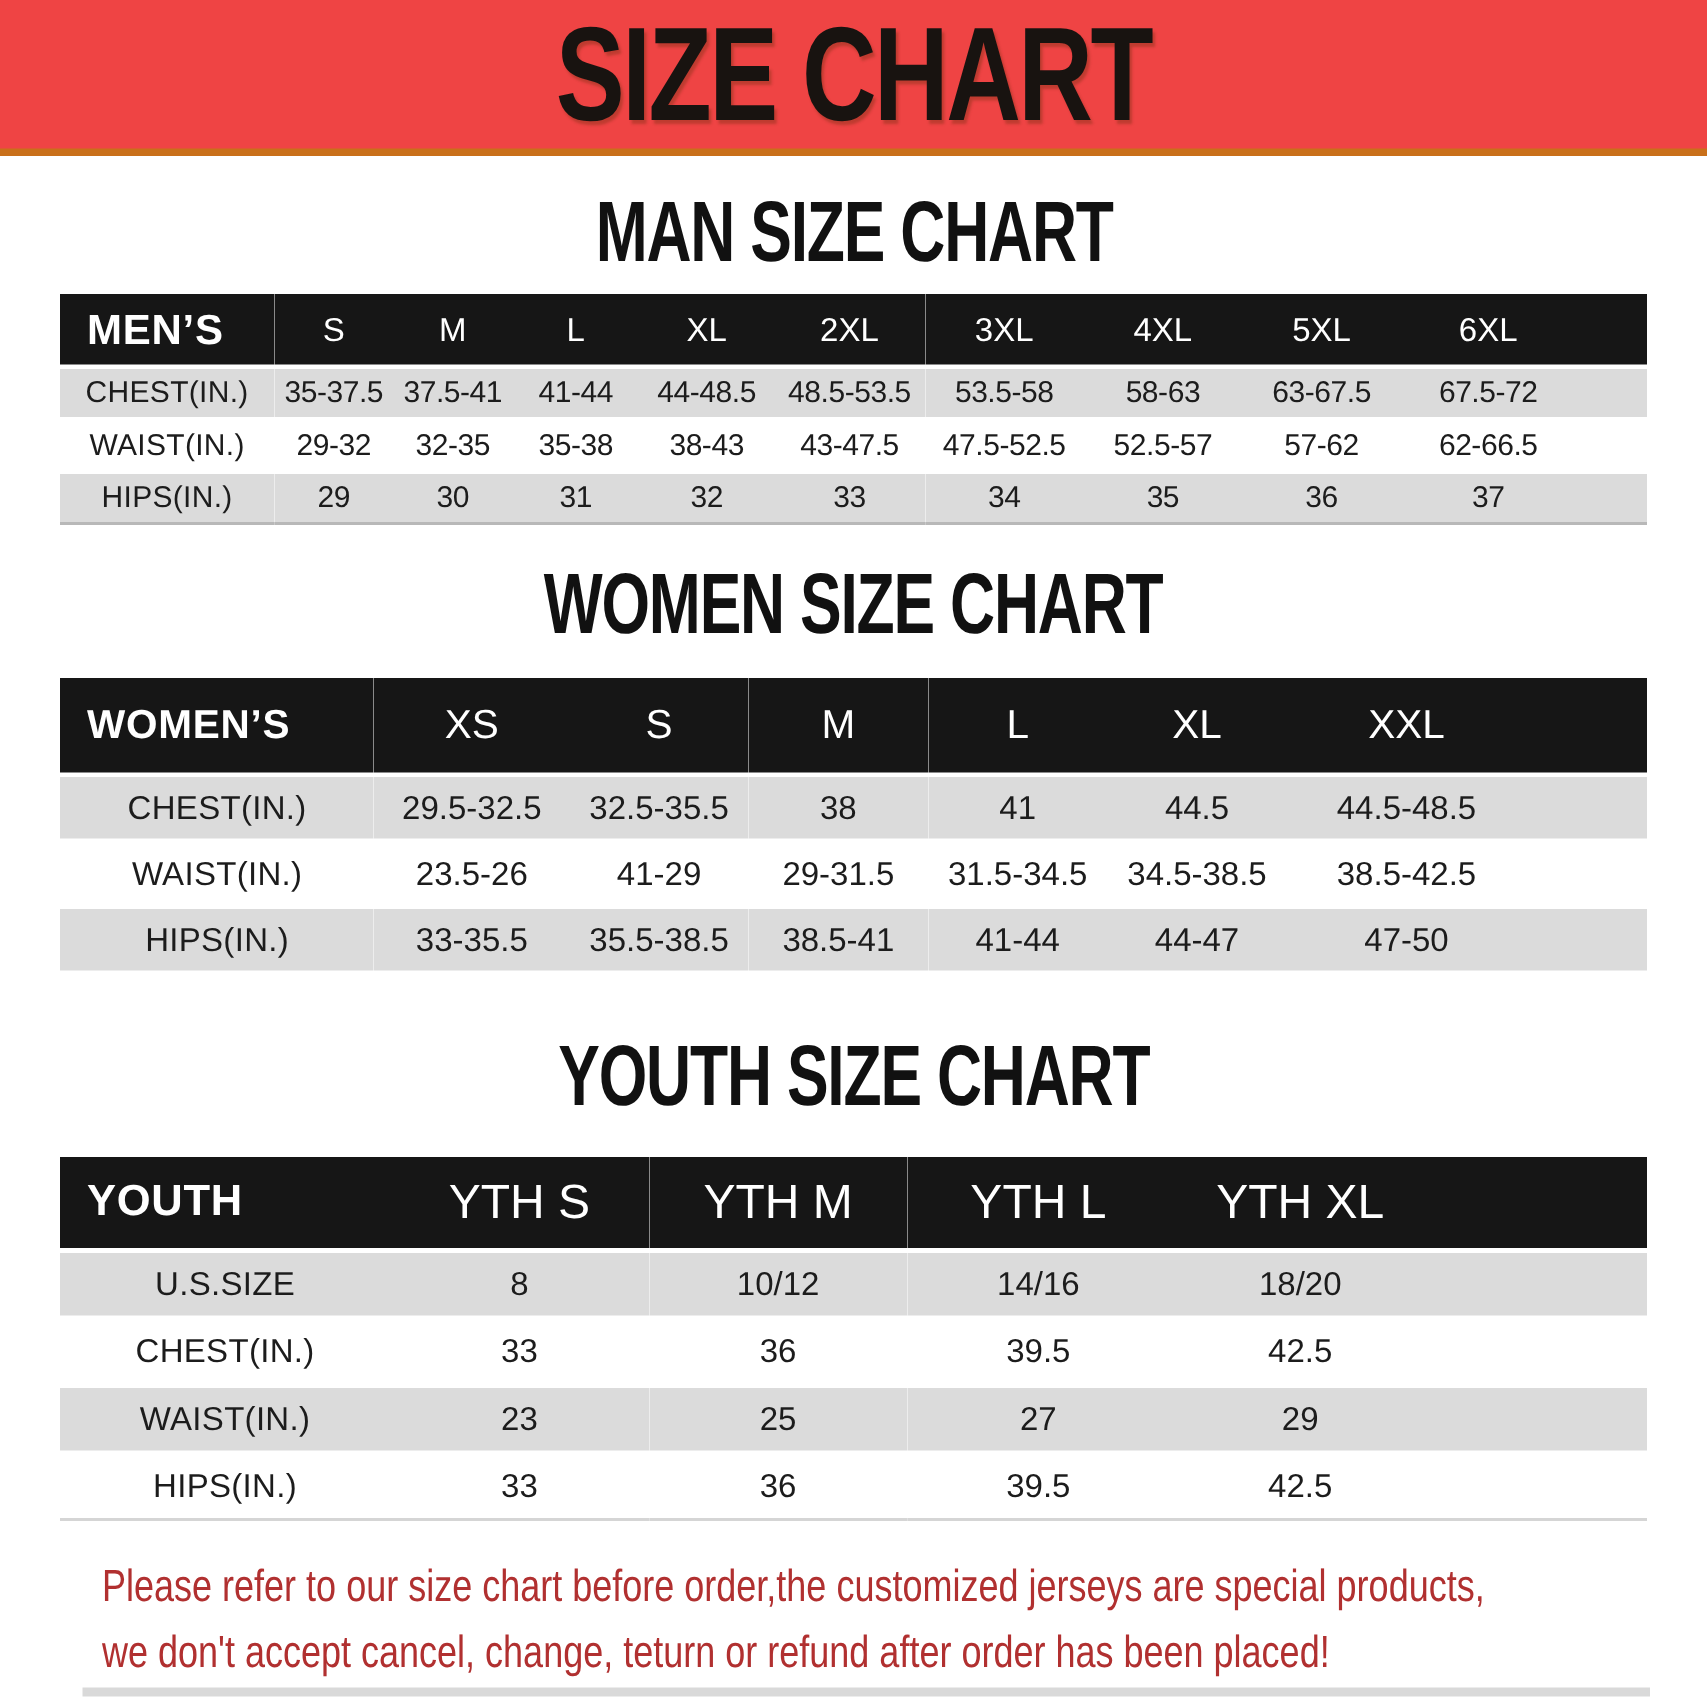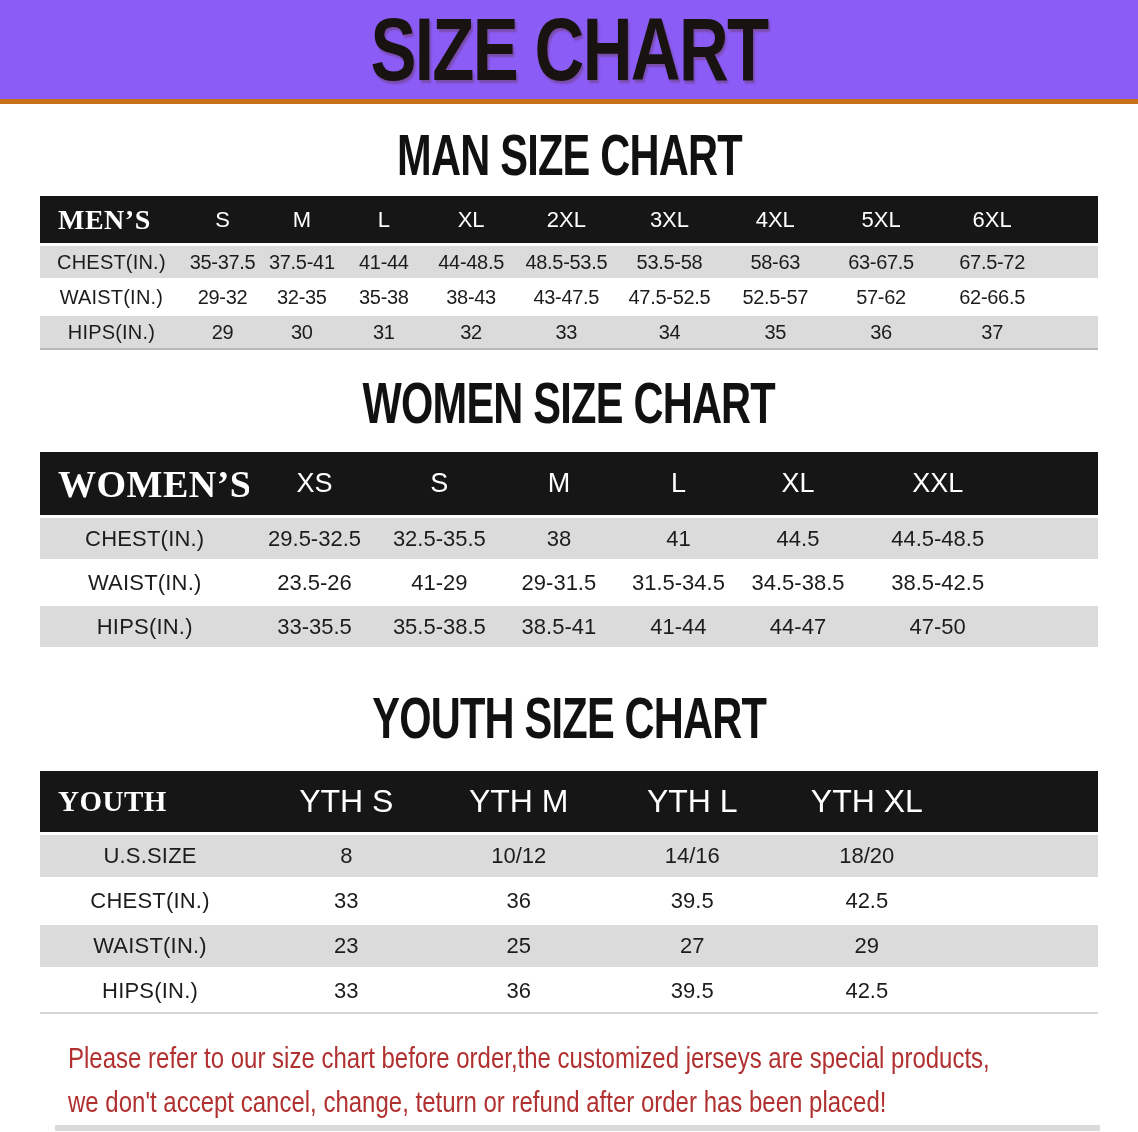--- a/index.html
+++ b/index.html
@@ -30,58 +30,58 @@
   .section-heading.youth{margin:44px 12px 26px;}
   
   table.size-table{
     width:1058px;margin:0 auto;border-collapse:collapse;table-layout:fixed;
   }
   table.size-table th{
     background:#161616;color:#ffffff;text-align:center;
     font-weight:normal;padding:0;overflow:hidden;
   }
   table.size-table th.tbl-label-h{
-    text-align:left;padding-left:18px;font-weight:bold;letter-spacing:0.5px;font-family:Liberation Serif, serif;
+    text-align:left;padding-left:18px;font-weight:bold;letter-spacing:0.5px;
   }
   table.size-table td{
     text-align:center;padding:0;overflow:hidden;white-space:nowrap;
   }
   table.size-table tbody td{border-top:3px solid #ffffff;}
   table.size-table tbody tr:nth-child(odd) td{background:#DBDBDB;}
   table.size-table tbody tr:nth-child(even) td{background:#ffffff;}
   table.size-table td.row-label{letter-spacing:0.2px;}
   
   .t-mens{border-bottom:2px solid #b8b8b8;}
   .t-mens th{height:47px;font-size:22px;font-weight:bold;}
   .t-mens th.tbl-label-h{font-size:28px;}
   .t-mens td{height:32px;font-size:20px;letter-spacing:-0.3px;}
   
   .t-womens th{height:63px;font-size:27px;}
-  .t-womens th.tbl-label-h{font-size:38px;margin-left:48px;}
+  .t-womens th.tbl-label-h{font-size:27px;margin-left:48px;}
   .t-womens td{height:41px;font-size:22px;}
   
   .t-youth{border-bottom:2px solid #d5d5d5;}
   .t-youth th{height:61px;font-size:32px;}
   .t-youth th.tbl-label-h{font-size:29px;}
   .t-youth td{height:42px;font-size:22px;}
   
   .note{margin-top:22px;padding-left:40px;}
   .note-line{
     font-size:30px;line-height:44px;white-space:nowrap;
     transform:scaleX(0.80);transform-origin:0 50%;
   }
   .bottom-strip{
     position:absolute;left:55px;right:38px;bottom:1px;height:6px;
     background:#d9d9d9;
   }
 </style>
 </head>
 <body>
 
-<header class="banner" style="background: #8b5cf6; border-bottom-color: rgb(201, 112, 26);">
+<header class="banner" style="background: #ef4444; border-bottom-color: rgb(201, 112, 26);">
   <span class="banner-title">SIZE CHART</span>
 </header>
 
 <main>
     <div class="section-heading mens"><span class="heading-text">MAN SIZE CHART</span></div>
     <table class="size-table t-mens">
       <colgroup>
         <col style="width: 13.5%;">
         <col style="width: 7.5%;">
         <col style="width: 7.5%;">

